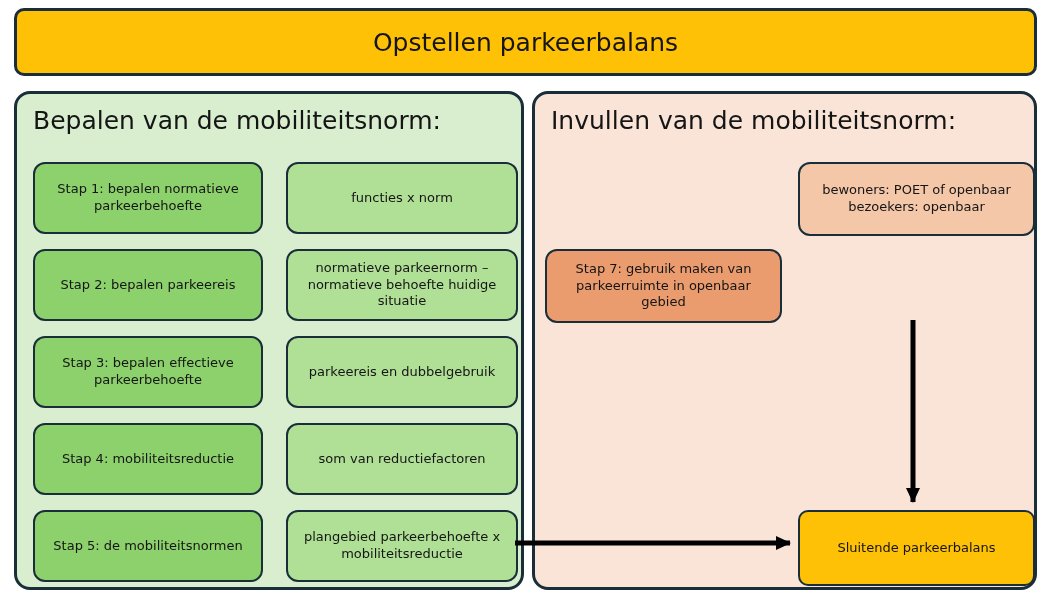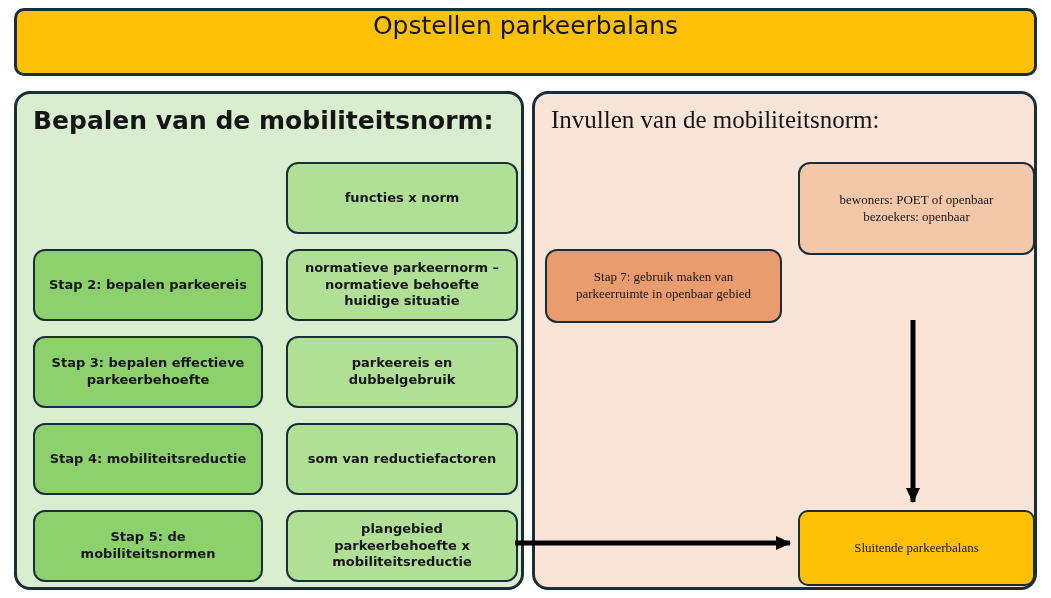--- a/index.html
+++ b/index.html
@@ -21,31 +21,31 @@
     font-family:"DejaVu Sans","Liberation Sans",sans-serif;
     color:var(--ink);
     overflow:hidden;
   }
   .banner{
     position:absolute;left:14px;top:8px;width:1023px;height:68px;
     background:var(--gold);
     border:3px solid var(--line);
     border-radius:10px;
     box-sizing:border-box;
-    display:flex;justify-content:center;
+    display:flex;align-items:center;justify-content:center;
     font-size:25px;
   }
   .panel{
     position:absolute;top:91px;height:499px;
     border:3px solid var(--line);
     border-radius:16px;
     box-sizing:border-box;
   }
-  .panel.left{left:14px;width:510px;background:var(--lp-bg);font-weight:bold;}
-  .panel.right{left:532px;width:505px;background:var(--rp-bg);font-family:Liberation Serif, serif;}
+  .panel.left{left:14px;width:510px;background:var(--lp-bg);}
+  .panel.right{left:532px;width:505px;background:var(--rp-bg);}
   .panel-title{
     position:absolute;left:16px;top:12px;
     font-size:25px;
     white-space:nowrap;
   }
   .box{
     position:absolute;
     box-sizing:border-box;
     border:2.5px solid var(--line);
     border-radius:12px;
@@ -54,41 +54,42 @@
     font-size:13px;line-height:1.3;
     padding:4px 10px;
     white-space:pre-line;
   }
   
   .l-step{left:16px;width:230px;height:72px;background:var(--step-green);}
   .l-detail{left:269px;width:232px;height:72px;background:var(--lite-green);}
   .l-r1{top:68px}.l-r2{top:155px}.l-r3{top:242px}.l-r4{top:329px}.l-r5{top:416px}
   
   .r-step{left:10px;width:237px;height:74px;background:var(--step-salmon);}
-  .r-detail{left:263px;width:237px;height:93px;background:var(--lite-peach);}
+  .r-detail{left:263px;width:237px;height:74px;background:var(--lite-peach);}
   .r-r1{top:68px}.r-r2{top:155px}
   .result-box{
     left:263px;top:416px;width:237px;height:76px;
     background:var(--gold);
     border-radius:10px;
   }
   .arrows{position:absolute;left:0;top:0;width:1051px;height:598px;pointer-events:none;}
 </style>
 </head>
 <body>
 
 <div class="canvas">
 
   <div class="banner">
     <span>Opstellen parkeerbalans</span>
   </div>
 
   <section class="panel left">
     <div class="panel-title">Bepalen van de mobiliteitsnorm:</div>
 
+    <div class="box l-step l-r1">Stap 1: bepalen normatieve parkeerbehoefte</div>
     <div class="box l-detail l-r1">functies x norm</div>
 
     <div class="box l-step l-r2">Stap 2: bepalen parkeereis</div>
     <div class="box l-detail l-r2">normatieve parkeernorm – normatieve behoefte huidige situatie</div>
 
     <div class="box l-step l-r3">Stap 3: bepalen effectieve parkeerbehoefte</div>
     <div class="box l-detail l-r3">parkeereis en dubbelgebruik</div>
 
     <div class="box l-step l-r4">Stap 4: mobiliteitsreductie</div>
     <div class="box l-detail l-r4">som van reductiefactoren</div>

